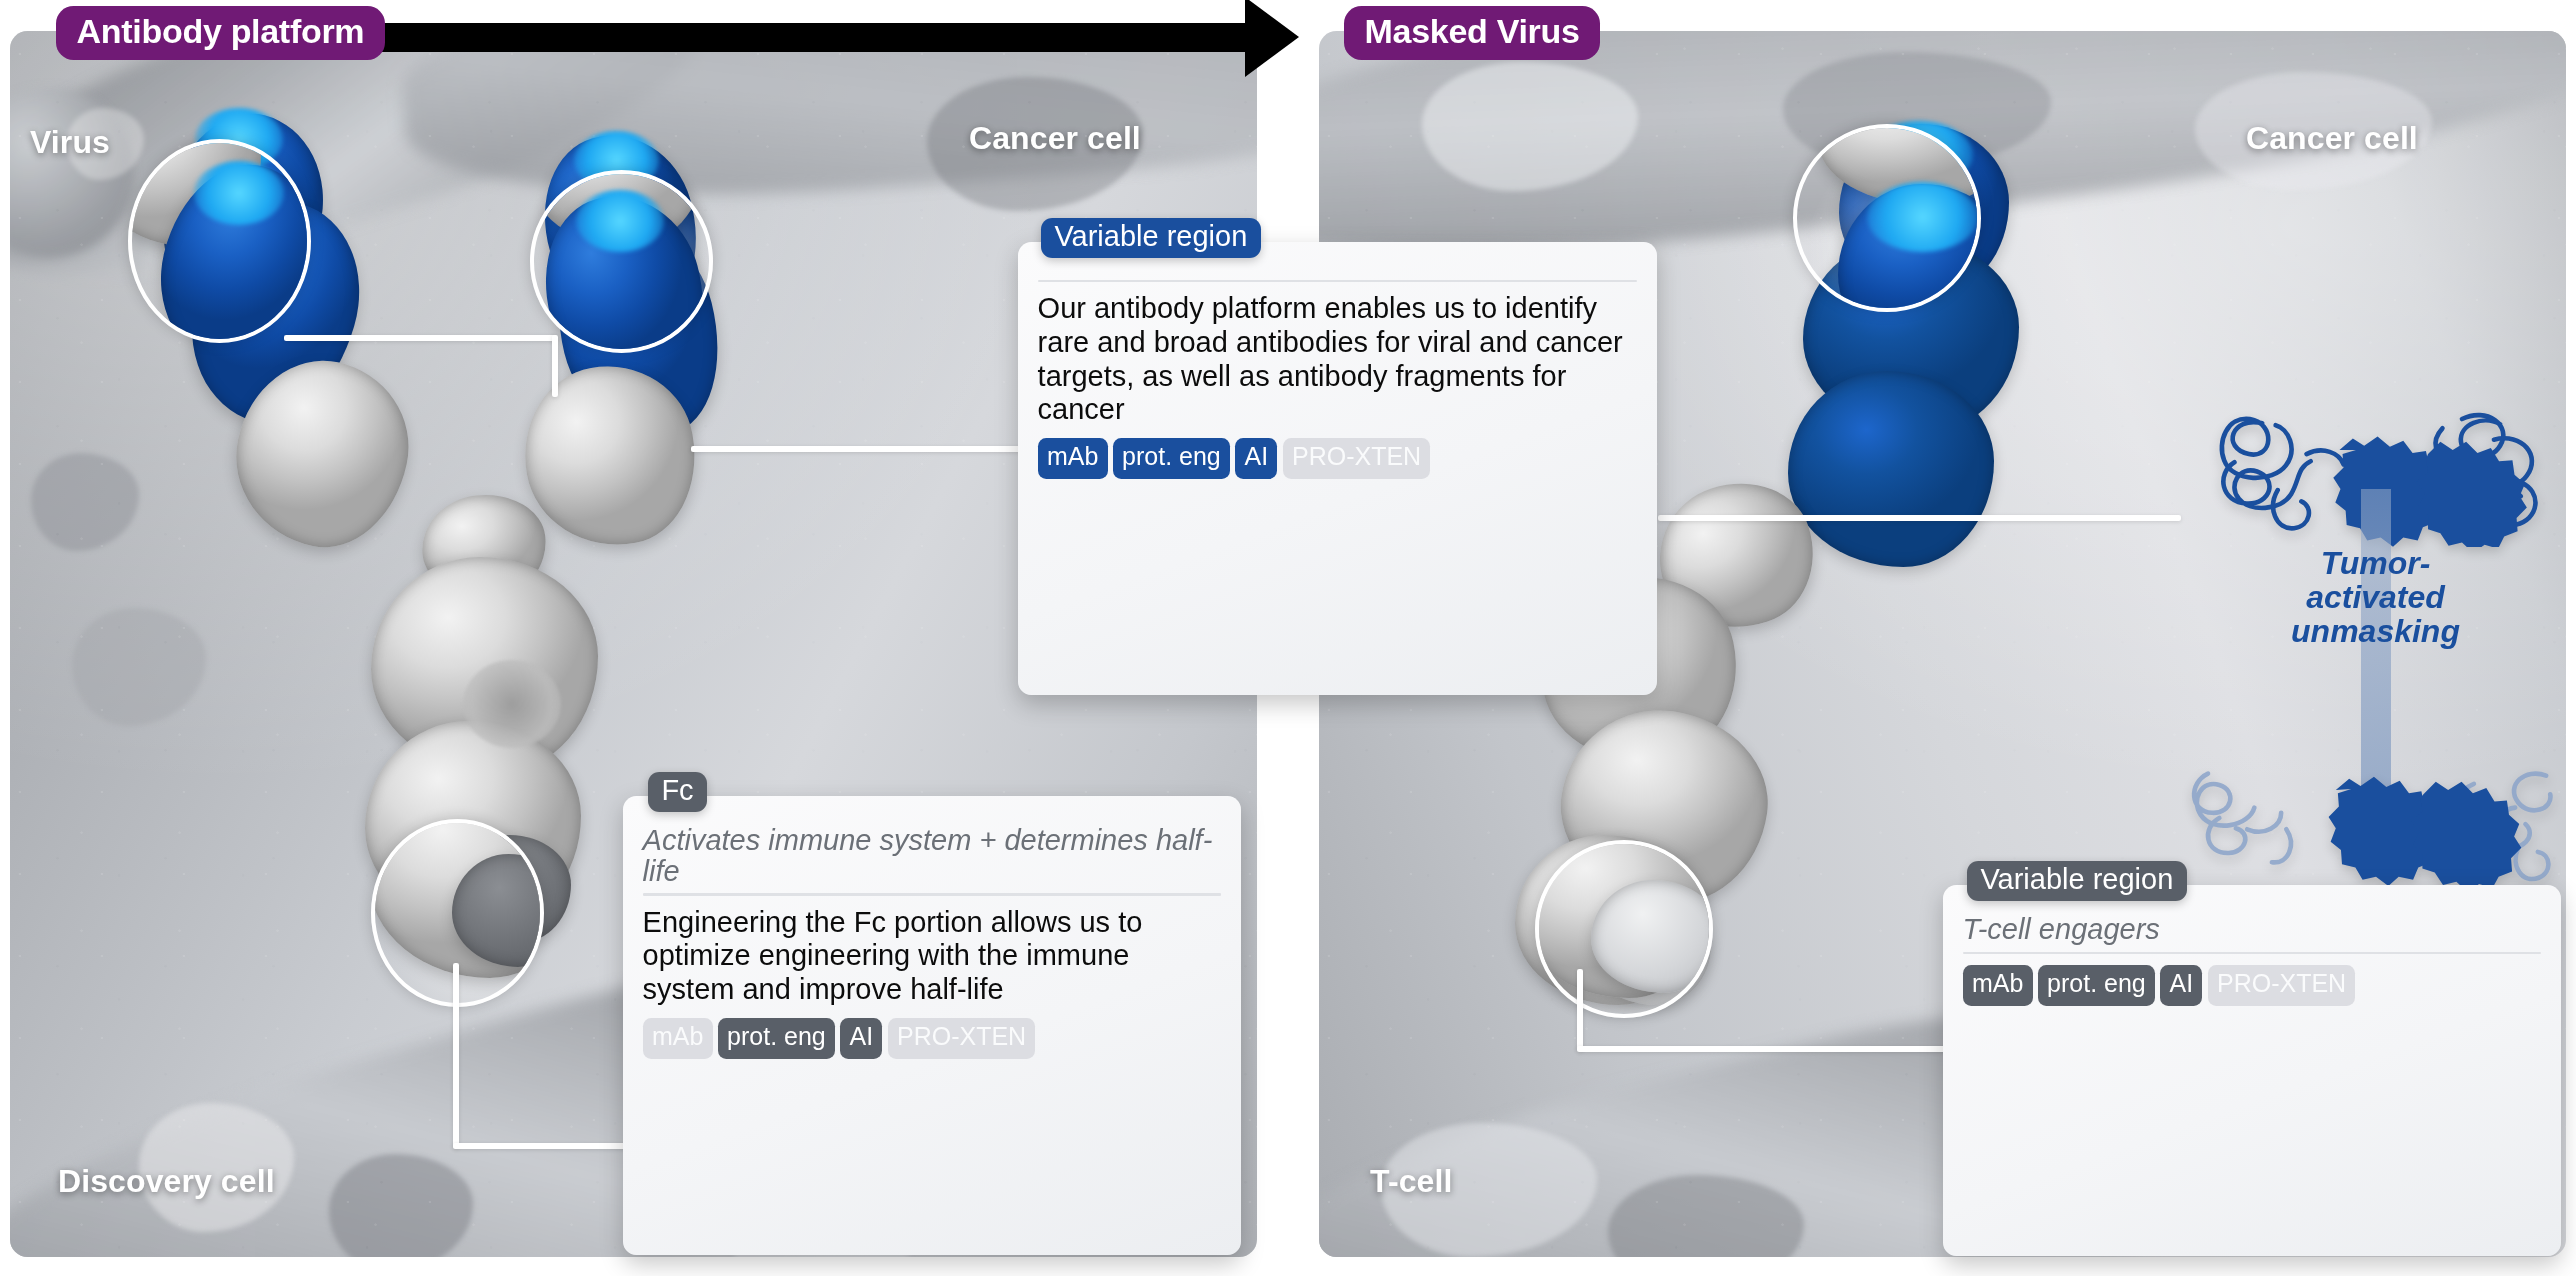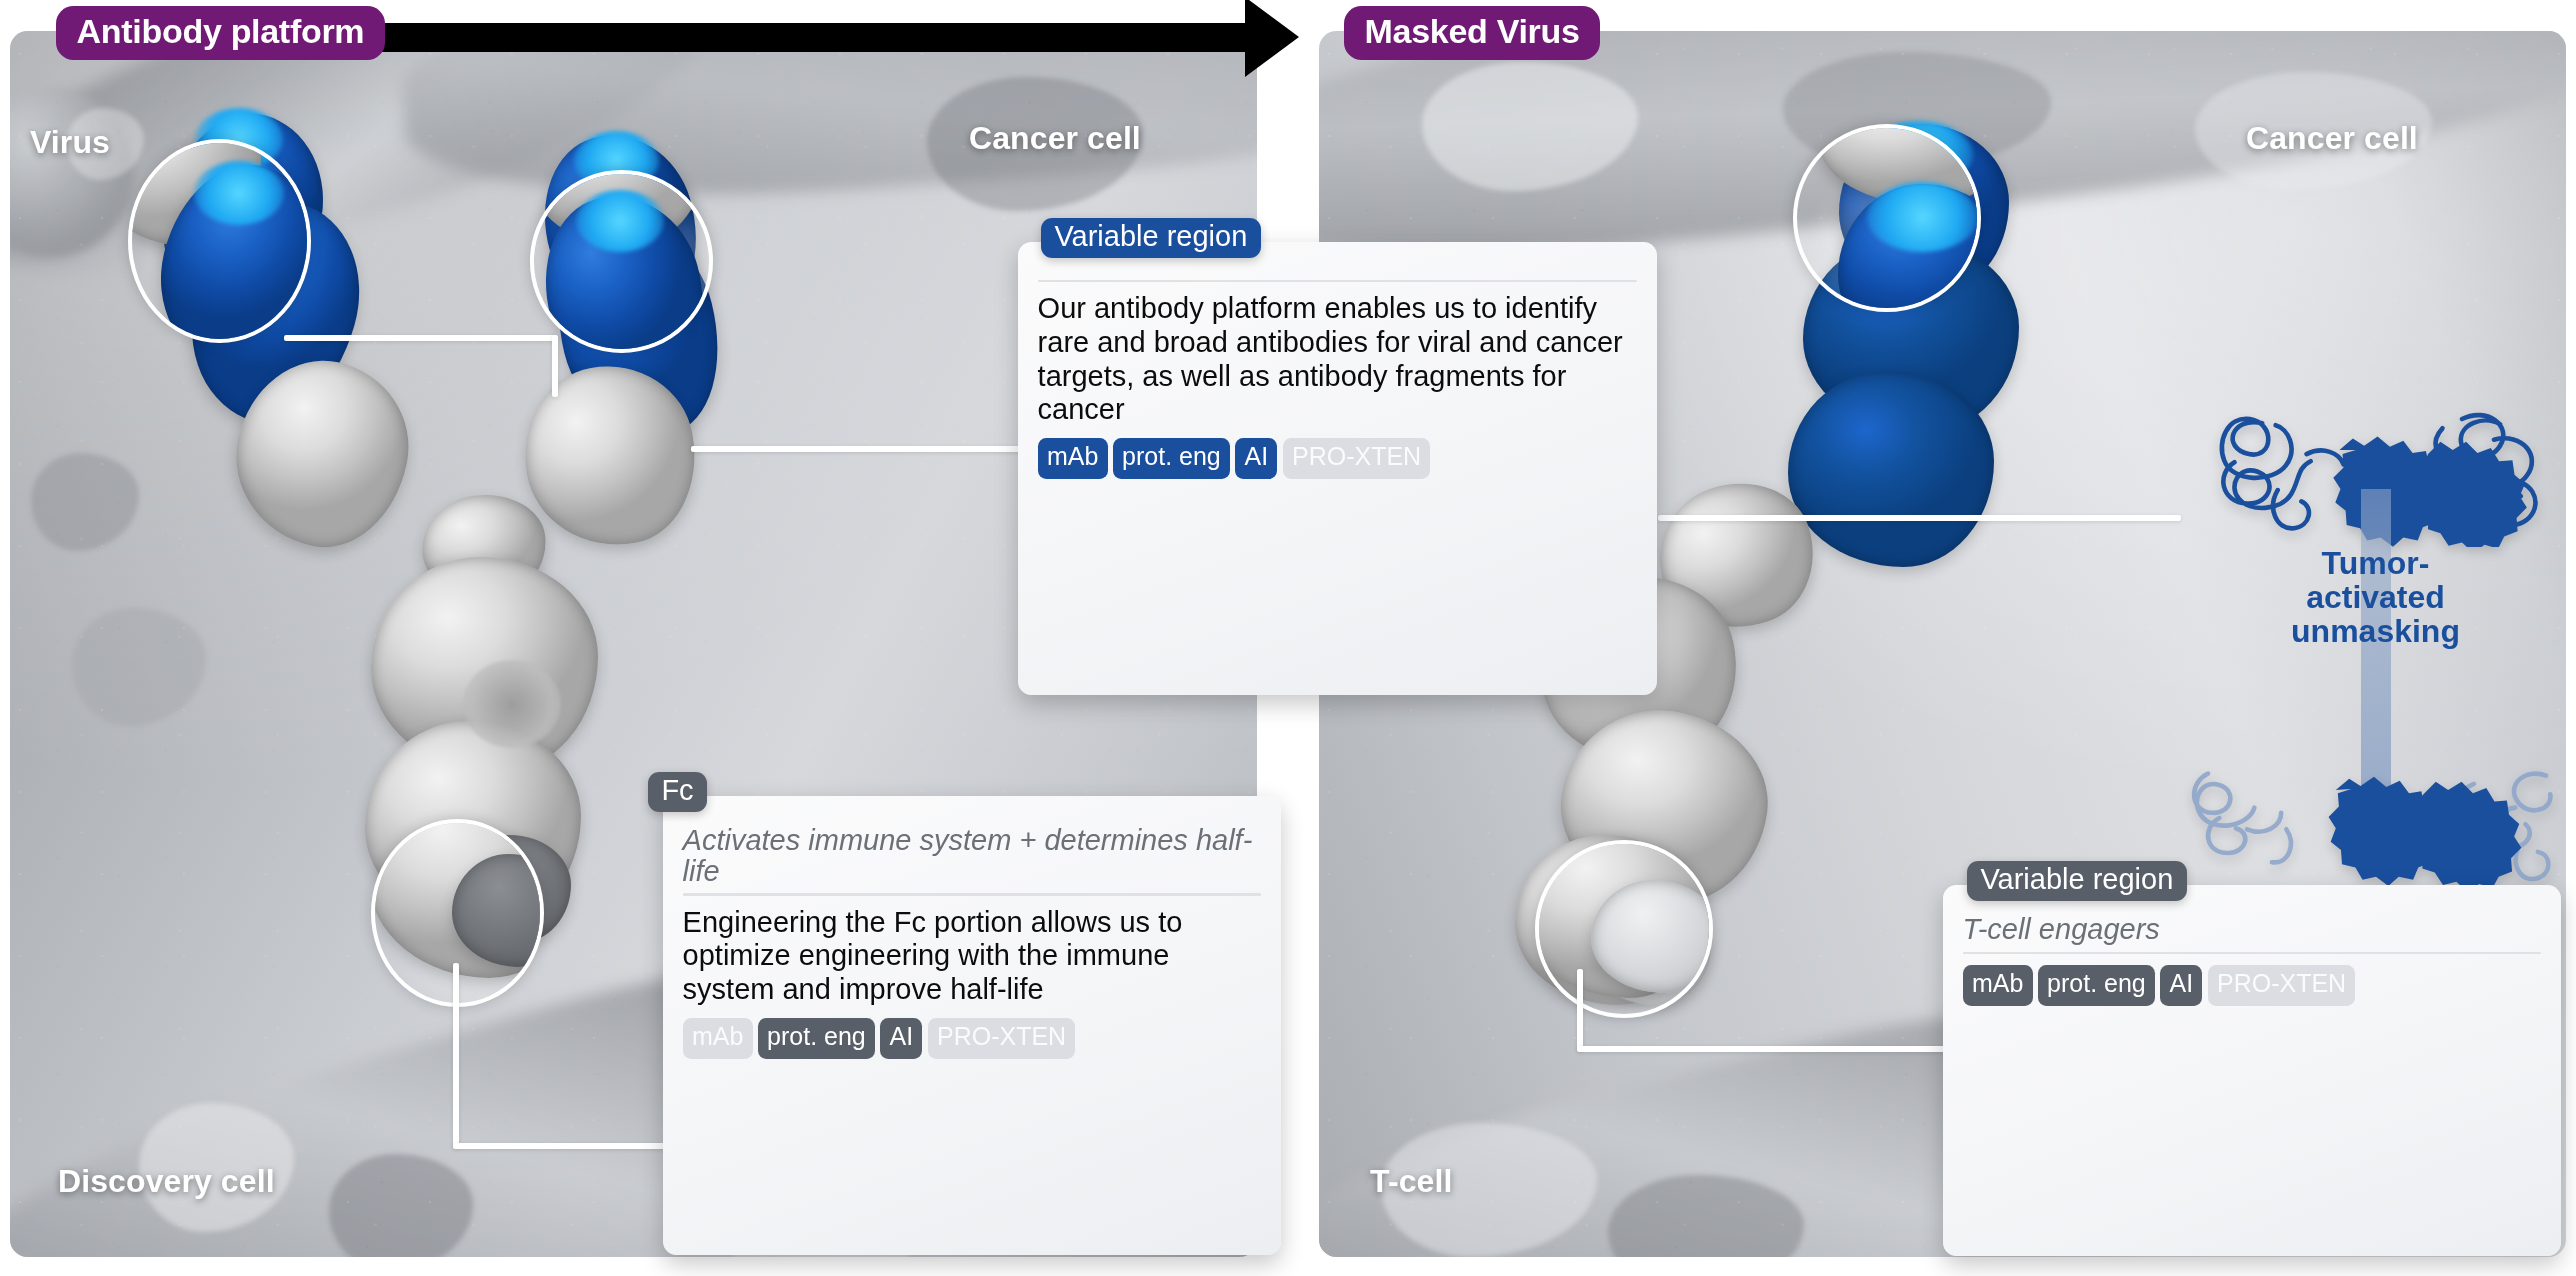--- a/index.html
+++ b/index.html
@@ -100,21 +100,21 @@
   .card-rule{height:2.1px;background:#dfe1e5;border-radius:1px;margin:7.2px 0 10.3px 0;}
   .card-body{font-size:29px;line-height:1.16;color:#0c0c0c;margin:0;}
   .tagrow{display:flex;gap:5.2px;align-items:center;margin-top:11.3px;flex-wrap:nowrap;}
   .tag{border-radius:8.2px;font-size:25px;line-height:1;padding:6.2px 9.3px 9.3px 9.3px;
     white-space:nowrap;color:#fff;}
   .tag.blue{background:#1a4f9e;}
   .tag.gray{background:#595f68;}
   .tag.off{background:#dcdde2;color:#fafbfc;}
 
   
-  .unmask{position:absolute;}
+  .unmask{position:absolute;font-style:italic;}
   .unmask-title{position:absolute;color:#1a4f9e;font-weight:bold;font-size:32px;
     line-height:1.06;text-align:center;width:100%;}
   .gradarrow-shaft{position:absolute;width:30px;
     background:linear-gradient(180deg, rgba(150,170,200,.55) 0%, rgba(150,170,200,.95) 100%);}
   .gradarrow-head{position:absolute;width:0;height:0;
     border-left:32px solid transparent;border-right:32px solid transparent;
     border-top:38px solid rgba(150,170,200,.95);}
   .tce-blob{position:absolute;filter:drop-shadow(0 5.2px 5.2px rgba(0,0,0,.16));}
 </style>
 </head>
@@ -304,21 +304,21 @@
     <p class="card-body">Our antibody platform enables us to identify rare and broad antibodies for viral and cancer targets, as well as antibody fragments for cancer</p>
     <div class="tagrow">
       <span class="tag blue">mAb</span>
       <span class="tag blue">prot. eng</span>
       <span class="tag blue">AI</span>
       <span class="tag off">PRO-XTEN</span>
     </div>
   </div>
   <div class="card-badge badge-blue" style="left:1041px;top:218px;">Variable region</div>
 
-  <div class="card" style="left:623px;top:796px;width:618px;height:459px;margin-left:40px;">
+  <div class="card" style="left:623px;top:796px;width:618px;height:459px;">
     <div style="height:11.3px;"></div>
     <p class="card-sub sub-gray">Activates immune system + determines half-life</p>
     <div class="card-rule"></div>
     <p class="card-body">Engineering the Fc portion allows us to optimize engineering with the immune system and improve half-life</p>
     <div class="tagrow">
       <span class="tag off">mAb</span>
       <span class="tag gray">prot. eng</span>
       <span class="tag gray">AI</span>
       <span class="tag off">PRO-XTEN</span>
     </div>

